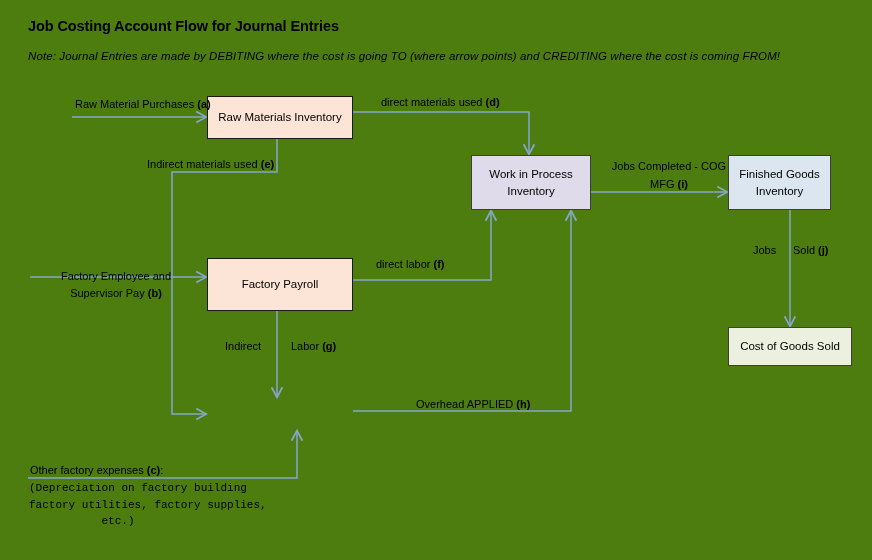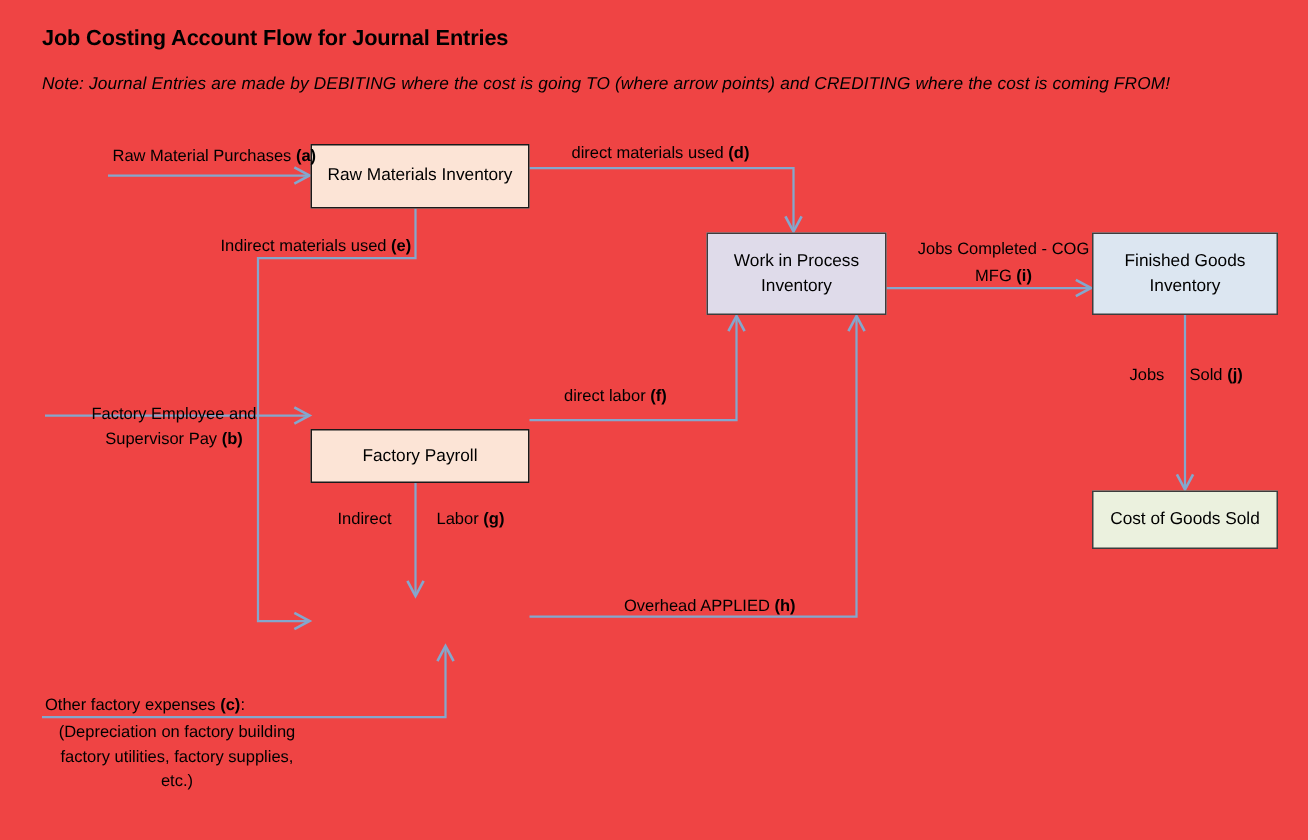--- a/index.html
+++ b/index.html
@@ -1,20 +1,20 @@
 <!DOCTYPE html>
 <html style="--connector: #84a7cd; --box-peach: #fce4d6; --box-lavender: #dfdbea; --box-blue: #dce6f1; --box-green: #ebf1de; --text: #000000;"><head>
 <meta charset="utf-8">
 <style>
   html, body { margin: 0; padding: 0; background: #fff; }
   .canvas {
     position: relative;
     width: 872px;
     height: 560px;
-    background: #ef4444;
+    background: #4d7c0f;
     font-family: "Liberation Sans", sans-serif;
     color: var(--text, #000);
     overflow: hidden;
   }
   .title {
     position: absolute; left: 28px; top: 18px;
     font-size: 14.5px; font-weight: bold; letter-spacing: -0.1px;
     white-space: nowrap;
   }
   .note {
@@ -38,40 +38,40 @@
     box-sizing: border-box;
     padding: 2px 6px;
   }
   .peach    { background: var(--box-peach, #fce4d6);    border: 1.6px solid #1a1a1a; }
   .lavender { background: var(--box-lavender, #dfdbea); border: 1.4px solid #3d3d3d; }
   .blue     { background: var(--box-blue, #dce6f1);     border: 1.4px solid #3d3d3d; }
   .green    { background: var(--box-green, #ebf1de);    border: 1.4px solid #3d3d3d; }
 
   #n-raw  { left: 207px; top: 96px;  width: 146px; height: 43px; }
   #n-wip  { left: 471px; top: 155px; width: 120px; height: 55px; }
-  #n-fg   { left: 728px; top: 155px; width: 124px; height: 55px; }
-  #n-fp   { left: 207px; top: 258px; width: 146px; height: 36px; margin-top: 28px; }
+  #n-fg   { left: 728px; top: 155px; width: 103px; height: 55px; }
+  #n-fp   { left: 207px; top: 258px; width: 146px; height: 53px; }
   #n-mo   { left: 207px; top: 398px; width: 146px; height: 32px; }
   #n-cogs { left: 728px; top: 327px; width: 124px; height: 39px; }
 
   .lbl { position: absolute; font-size: 11px; white-space: nowrap; line-height: 13px; }
   .lbl b { font-weight: bold; }
   #l-a  { left: 28px;  top: 98px; margin-left: 47px; }
   #l-d  { left: 381px; top: 96px; }
   #l-e  { left: 147px; top: 158px; }
   #l-b  { left: 28px;  top: 268px; width: 176px; text-align: center; line-height: 16.5px; }
   #l-f  { left: 376px; top: 258px; }
   #l-g1 { left: 225px; top: 340px; }
   #l-g2 { left: 291px; top: 340px; }
   #l-h  { left: 416px; top: 398px; }
   #l-i  { left: 598px; top: 158px; width: 142px; text-align: center; line-height: 17.5px; }
   #l-j1 { left: 753px; top: 244px; }
   #l-j2 { left: 793px; top: 244px; }
   #l-c  { left: 30px;  top: 464px; }
-  #l-c-details { left: 29px; top: 480px; width: 178px; text-align: center; line-height: 16.5px; }
+  #l-c-details { left: 29px; top: 480px; width: 178px; text-align: center; line-height: 16.5px; font-family: Liberation Mono, monospace; }
 </style>
 </head>
 <body>
 
 <div class="canvas">
 
   <div class="title">Job Costing Account Flow for Journal Entries</div>
   <div class="note">Note:  Journal Entries are made by DEBITING where the cost is going TO (where arrow points) and CREDITING where the cost is coming FROM!</div>
 
   <svg class="connectors" width="872" height="560" viewBox="0 0 872 560" xmlns="http://www.w3.org/2000/svg">

